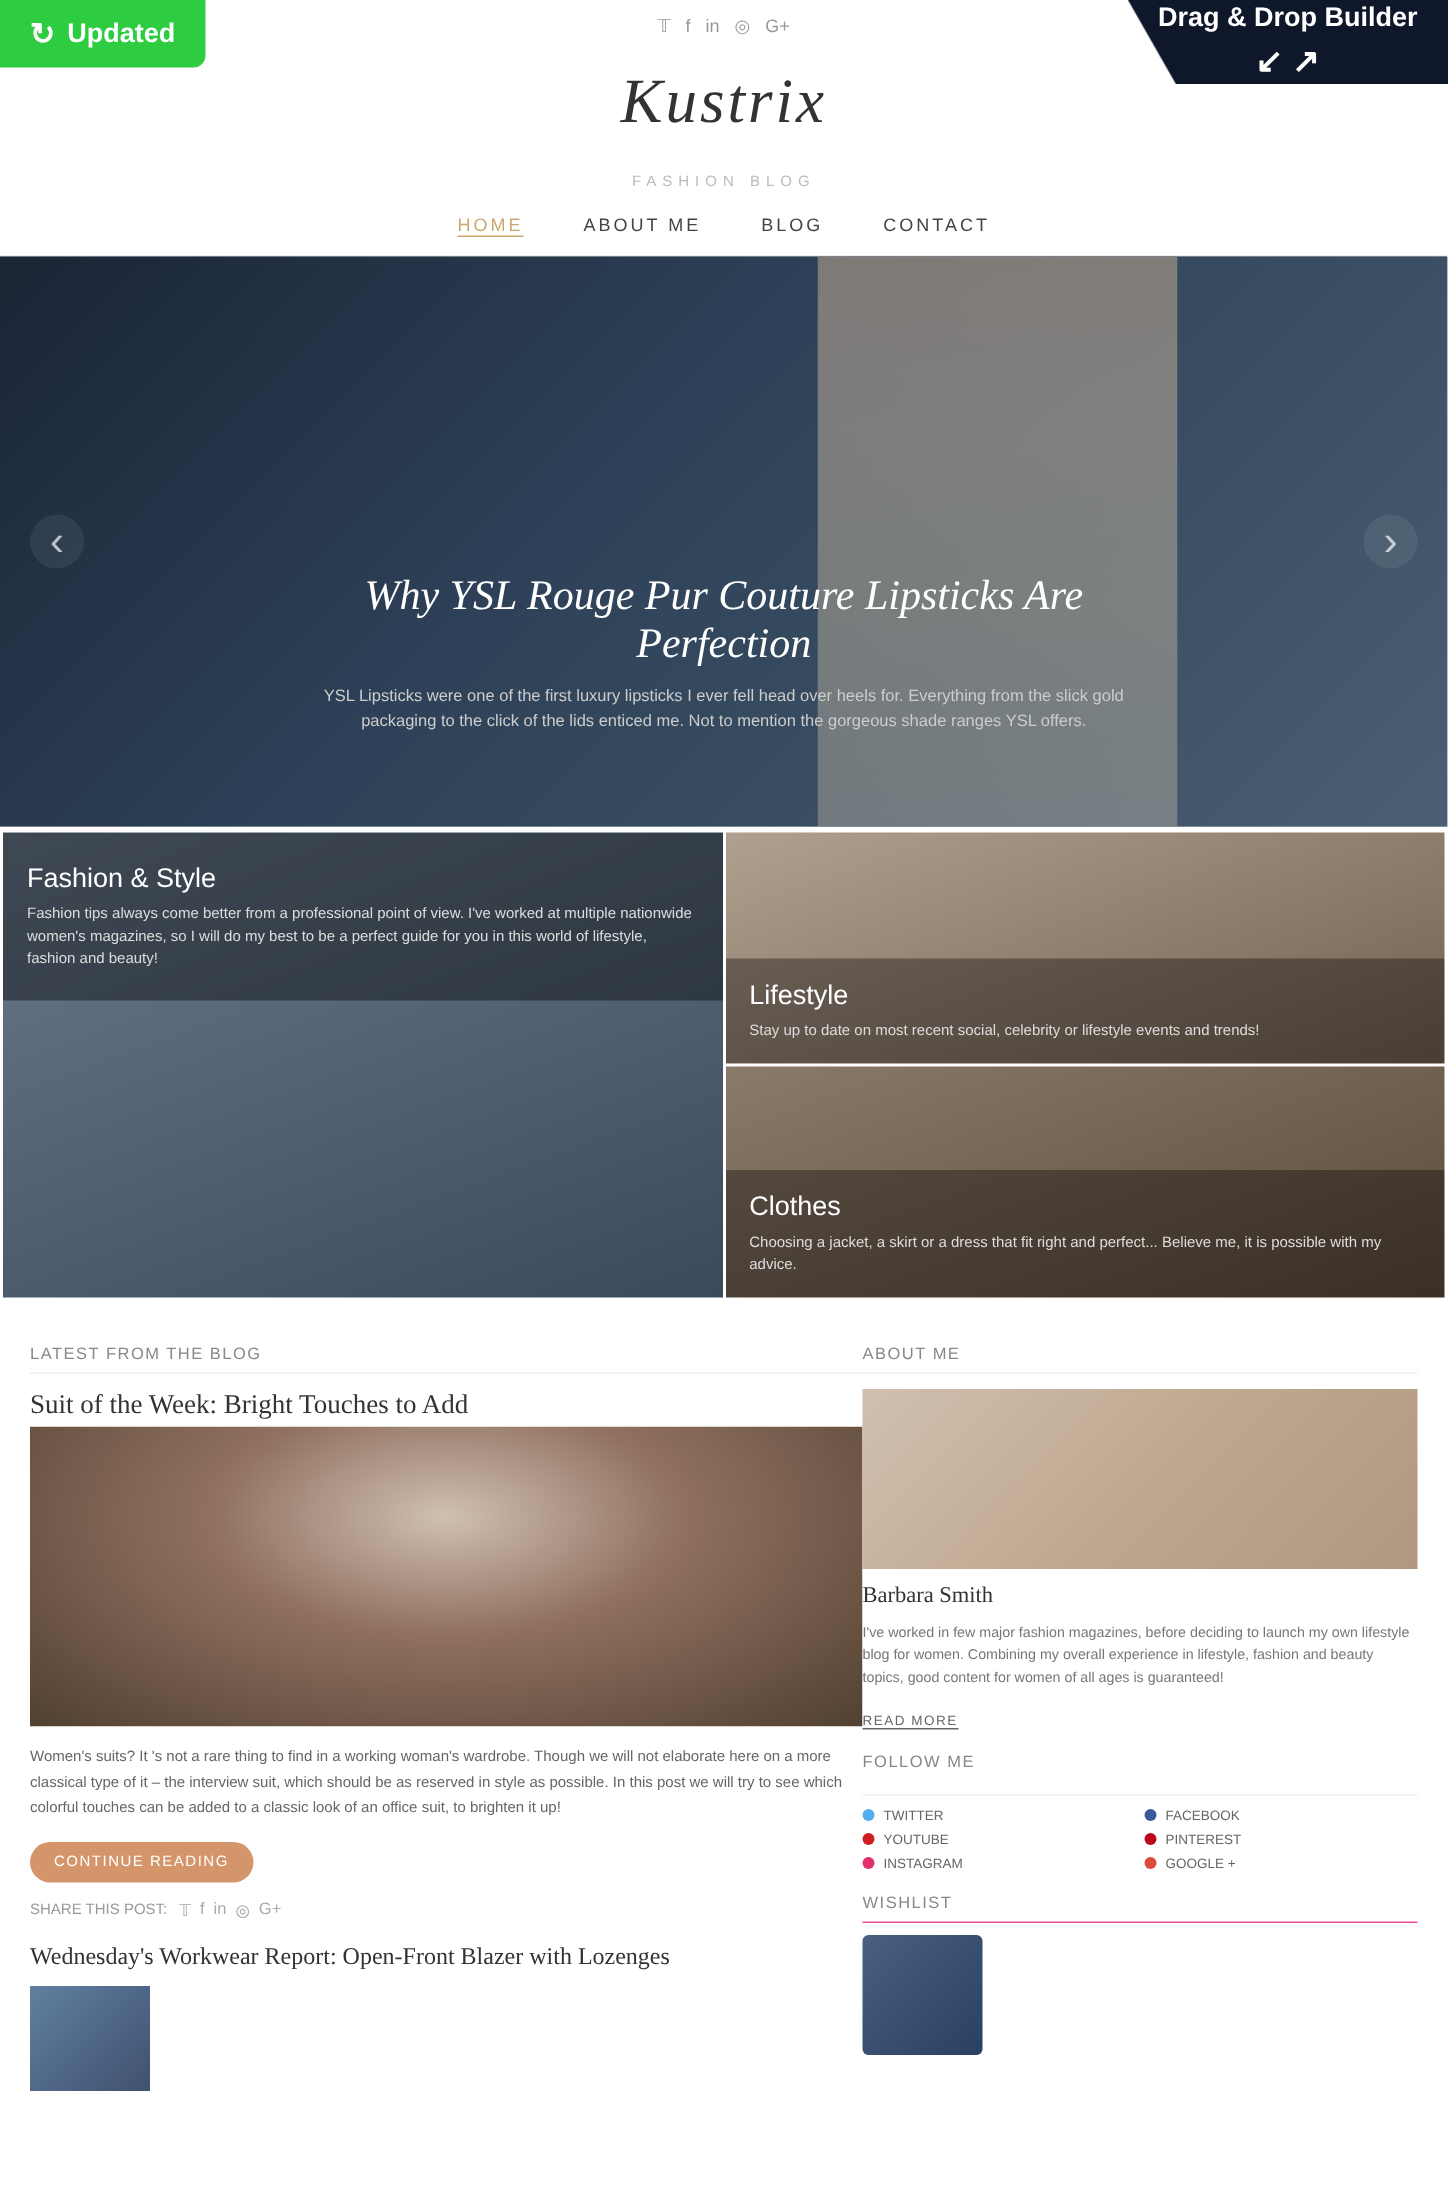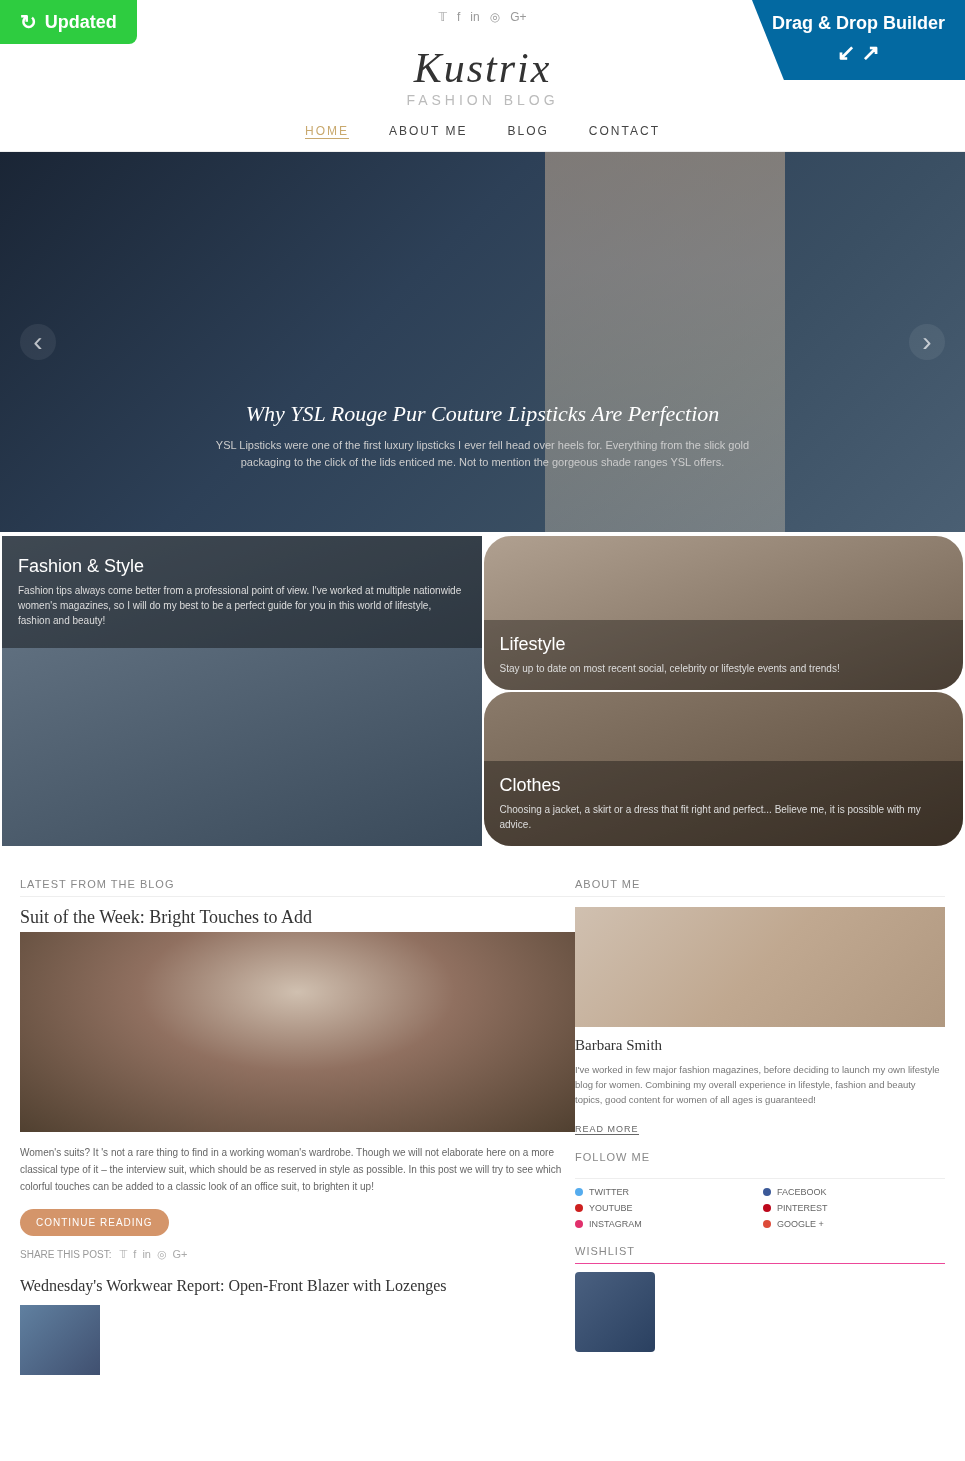--- a/index.html
+++ b/index.html
@@ -21,25 +21,25 @@
       border-radius: 0 0 8px 0;
     }
     .updated-badge .refresh-icon {
       font-size: 20px;
     }
 
     
     .dnd-badge {
       position: fixed;
       top: 0; right: 0;
-      background: #0369a1;
+      background: #0f172a;
       color: #fff;
       font-size: 18px;
       font-weight: bold;
-      padding: 12px 20px;
+      padding: 0 20px;
       z-index: 1000;
       clip-path: polygon(0 0, 100% 0, 100% 100%, 15% 100%);
       text-align: right;
       line-height: 1.3;
     }
     .dnd-badge .arrows {
       font-size: 22px;
       display: block;
       text-align: center;
       margin-top: 4px;
@@ -63,24 +63,25 @@
       padding: 10px 0 4px;
     }
     .logo-section .logo-text {
       font-family: Georgia, serif;
       font-size: 42px;
       font-style: italic;
       color: #333;
       letter-spacing: 2px;
     }
     .logo-section .logo-sub {
-      font-size: 14px;
+      font-size: 10px;
       letter-spacing: 4px;
       color: #bbb;
       text-transform: uppercase;
+      margin-top: 24px;
     }
 
     
     .nav-bar {
       display: flex;
       justify-content: center;
       gap: 40px;
       padding: 12px 0;
       border-bottom: 1px solid #eee;
     }
@@ -112,21 +113,21 @@
     }
     .hero-content {
       position: relative;
       z-index: 2;
       text-align: center;
       padding-bottom: 60px;
       width: 60%;
     }
     .hero-title {
       color: #fff;
-      font-size: 22px;
+      font-size: 28px;
       font-weight: normal;
       font-style: italic;
       font-family: Georgia, serif;
       margin-bottom: 10px;
     }
     .hero-desc {
       color: #ccc;
       font-size: 11px;
       line-height: 1.6;
     }
@@ -169,21 +170,20 @@
       display: flex;
       flex-direction: column;
       gap: 2px;
     }
     .cat-small {
       flex: 1;
       height: 153px;
       background: linear-gradient(160deg, #7a8a9a, #4a5a6a);
       position: relative;
       overflow: hidden;
-      border-radius: 27px;
     }
     .cat-small:first-child { background: linear-gradient(160deg, #b0a090, #706050); }
     .cat-small:last-child { background: linear-gradient(160deg, #8a7a6a, #5a4a3a); }
     .cat-overlay {
       position: absolute;
       bottom: 0; left: 0; right: 0;
       background: rgba(0,0,0,0.35);
       padding: 14px 16px;
     }
     .cat-title {

